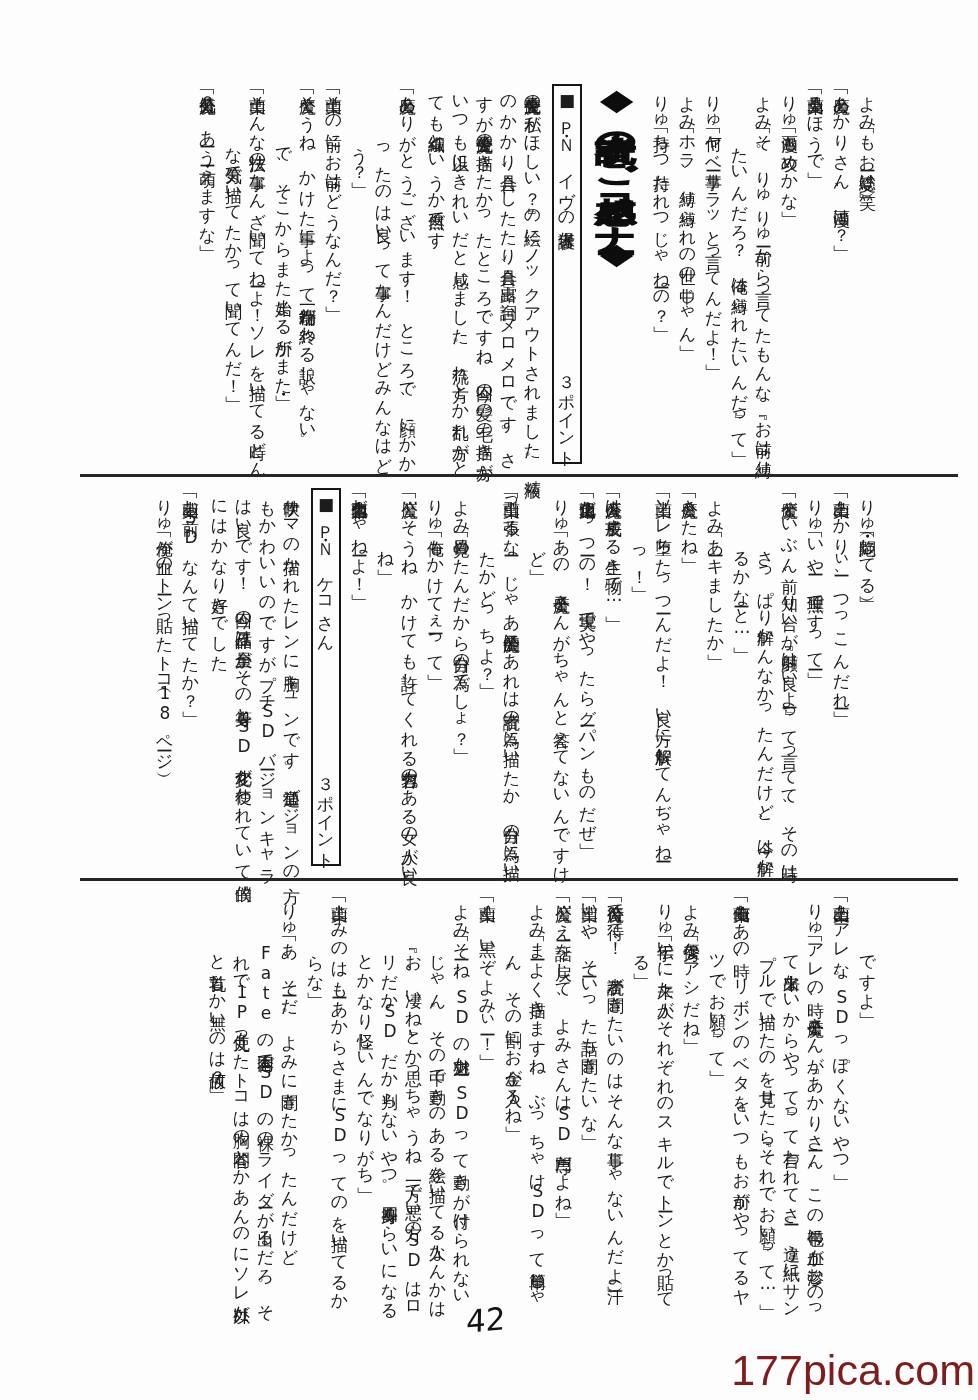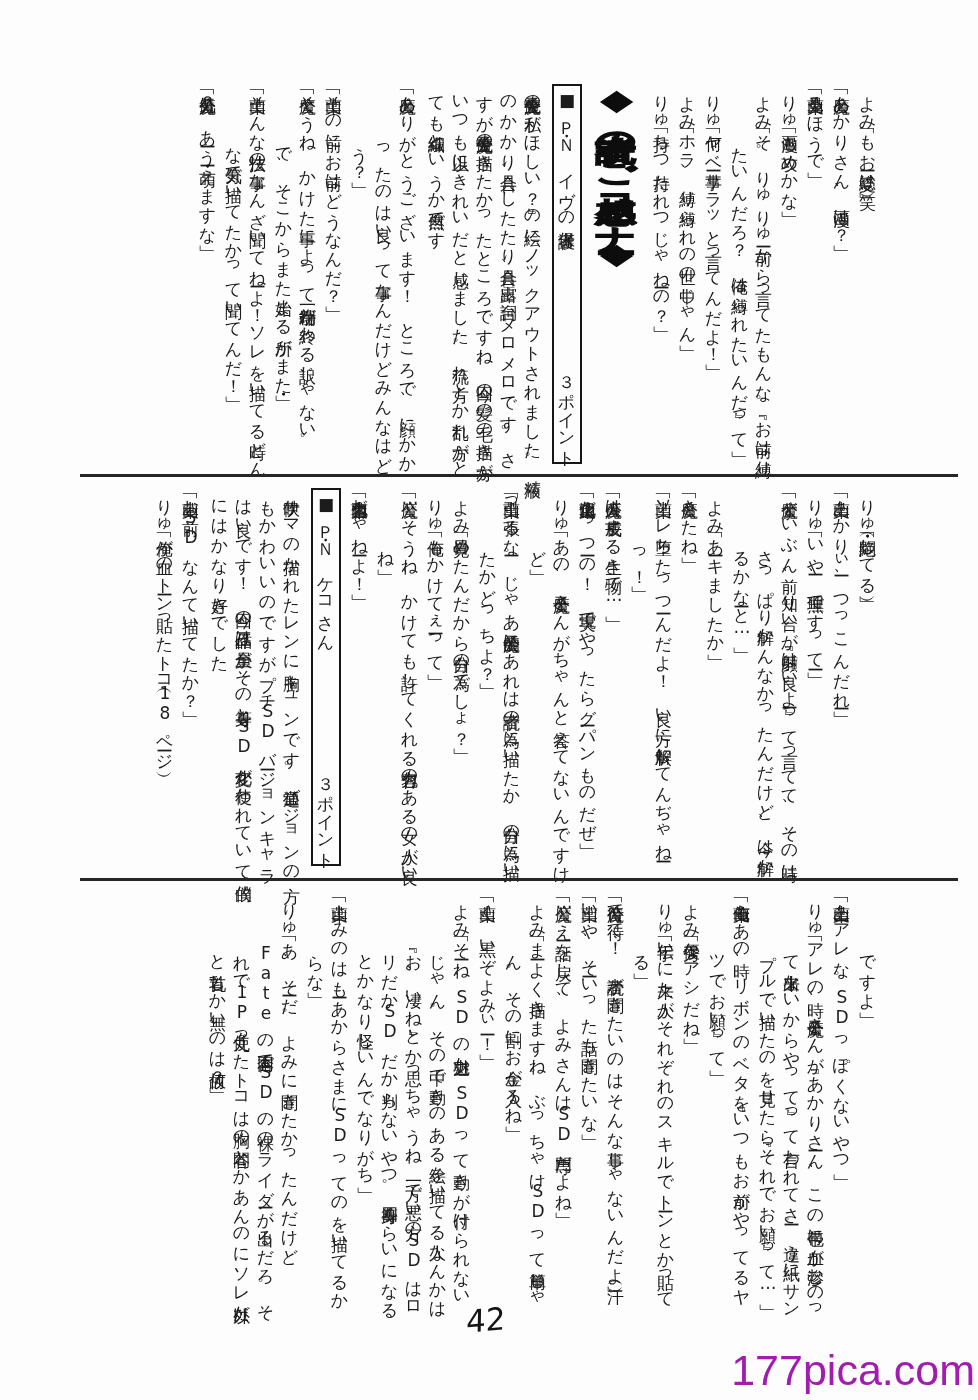--- a/index.html
+++ b/index.html
@@ -40,21 +40,21 @@
   #rule2 { top:878px; }
 
   .page-num {
     position:absolute; left:466px; top:1302px;
     font-size:31px; color:#141414;
     transform:rotate(-5deg) skewX(-6deg);
     font-family:"DejaVu Sans", sans-serif;
   }
   .watermark {
     position:absolute; right:3px; bottom:5px;
-    font-size:43px; letter-spacing:0px; color:#a21caf;
+    font-size:43px; letter-spacing:0px; color:#7f1d1d;
     font-family:"Liberation Sans", sans-serif;
   }
 </style>
 </head>
 <body>
 
 <div class="page">
 
   <section class="vsec" id="sec1">
       <p class="line"><span>よみ</span><span>「もおー総受け（笑）」</span></p>

